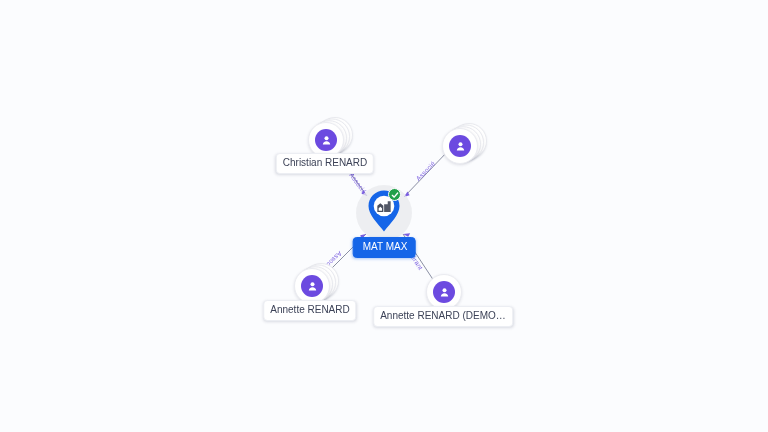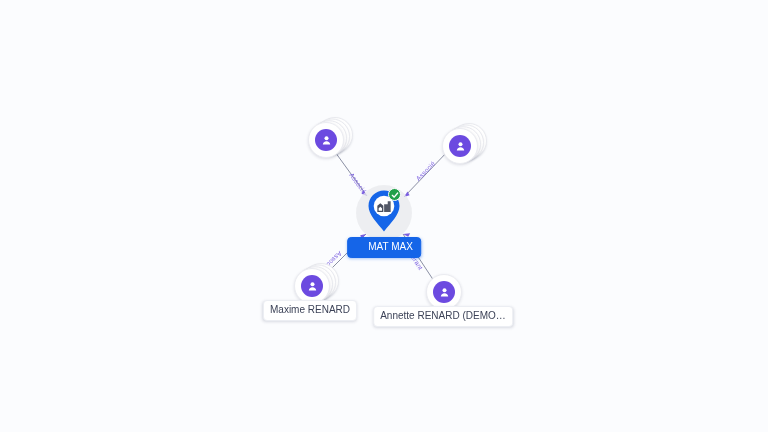--- a/index.html
+++ b/index.html
@@ -87,21 +87,21 @@
     line-height: 1;
     padding: 4px 6px 5px 6px;
     white-space: nowrap;
     transform: translateX(-50%);
   }
   .chip.center-chip {
     background: #1565e8;
     border-color: #1565e8;
     color: #ffffff;
     font-size: 10px;
-    padding: 4px 7px 5px 20px;
+    padding: 4px 7px 5px 9px;
     box-shadow: 0 1px 3px rgba(21,101,232,0.35);
   }
 
   
   .company-node {
     position: absolute;
     left: 384px;
     top: 213px;
     width: 0; height: 0;
   }
@@ -187,20 +187,21 @@
       <div class="person-face">
         <div class="avatar-circle">
           <svg width="13" height="13" viewBox="0 0 24 24" fill="#ffffff">
             <circle cx="12" cy="8" r="3.7"></circle>
             <path d="M5.2 19.5c0-3.7 3.1-6.2 6.8-6.2s6.8 2.5 6.8 6.2z"></path>
           </svg>
         </div>
       </div>
     </div>
   </div>
+  <div class="chip" style="left:325px; top:153px;">Christian RENARD</div>
 
   <div class="node" style="left:459px; top:145px;">
     <div class="person-stack">
       <div class="stack-circle s3"></div>
       <div class="stack-circle s2"></div>
       <div class="stack-circle s1"></div>
       <div class="person-face">
         <div class="avatar-circle">
           <svg width="13" height="13" viewBox="0 0 24 24" fill="#ffffff">
             <circle cx="12" cy="8" r="3.7"></circle>
@@ -219,21 +220,21 @@
       <div class="person-face">
         <div class="avatar-circle">
           <svg width="13" height="13" viewBox="0 0 24 24" fill="#ffffff">
             <circle cx="12" cy="8" r="3.7"></circle>
             <path d="M5.2 19.5c0-3.7 3.1-6.2 6.8-6.2s6.8 2.5 6.8 6.2z"></path>
           </svg>
         </div>
       </div>
     </div>
   </div>
-  <div class="chip" style="left:310px; top:300px;">Maxime RENARD</div>
+  <div class="chip" style="left:310px; top:300px;">Annette RENARD</div>
 
   <div class="node" style="left:443px; top:291px;">
     <div class="person-stack">
       <div class="person-face">
         <div class="avatar-circle">
           <svg width="13" height="13" viewBox="0 0 24 24" fill="#ffffff">
             <circle cx="12" cy="8" r="3.7"></circle>
             <path d="M5.2 19.5c0-3.7 3.1-6.2 6.8-6.2s6.8 2.5 6.8 6.2z"></path>
           </svg>
         </div>

